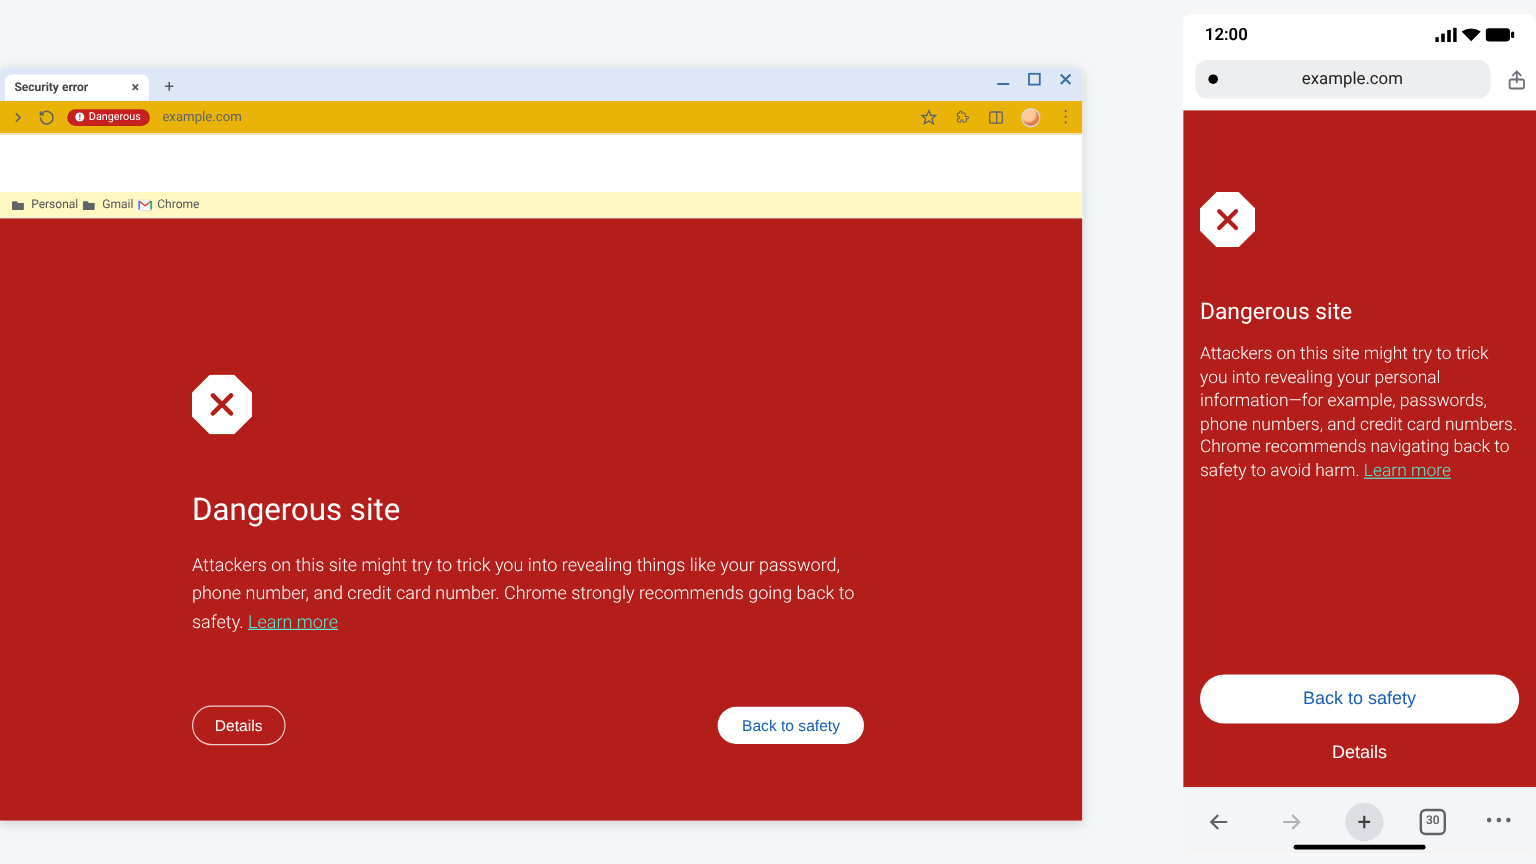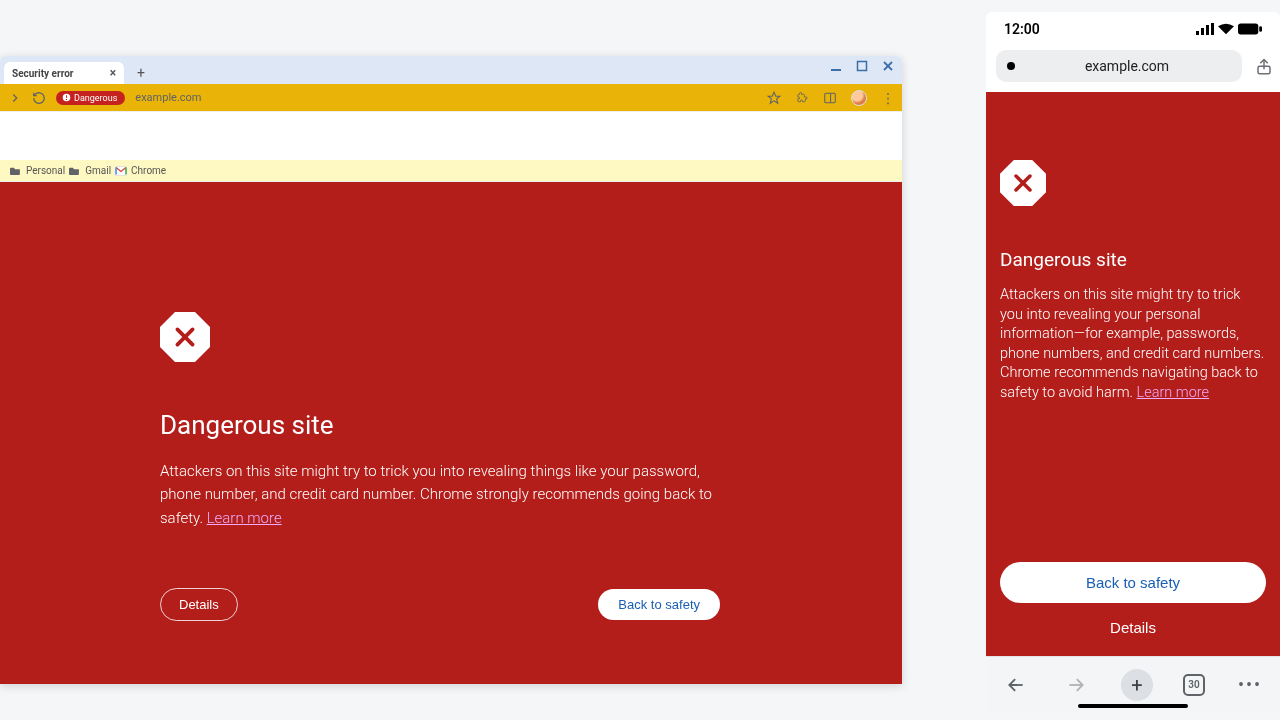--- a/index.html
+++ b/index.html
@@ -145,21 +145,21 @@
   }
   .warn-body {
     font-size: 15px;
     line-height: 1.55;
     margin-top: 20px;
     max-width: 560px;
     font-weight: 300;
   }
   .learn-more {
     text-decoration: underline;
-    color: #f0abfc;
+    color: #5eead4;
     cursor: pointer;
   }
   .btn-row {
     margin-top: 58px;
     display: flex;
     align-items: center;
     width: 560px;
   }
   .btn-outline {
     border: 1px solid rgba(255,255,255,0.8);

